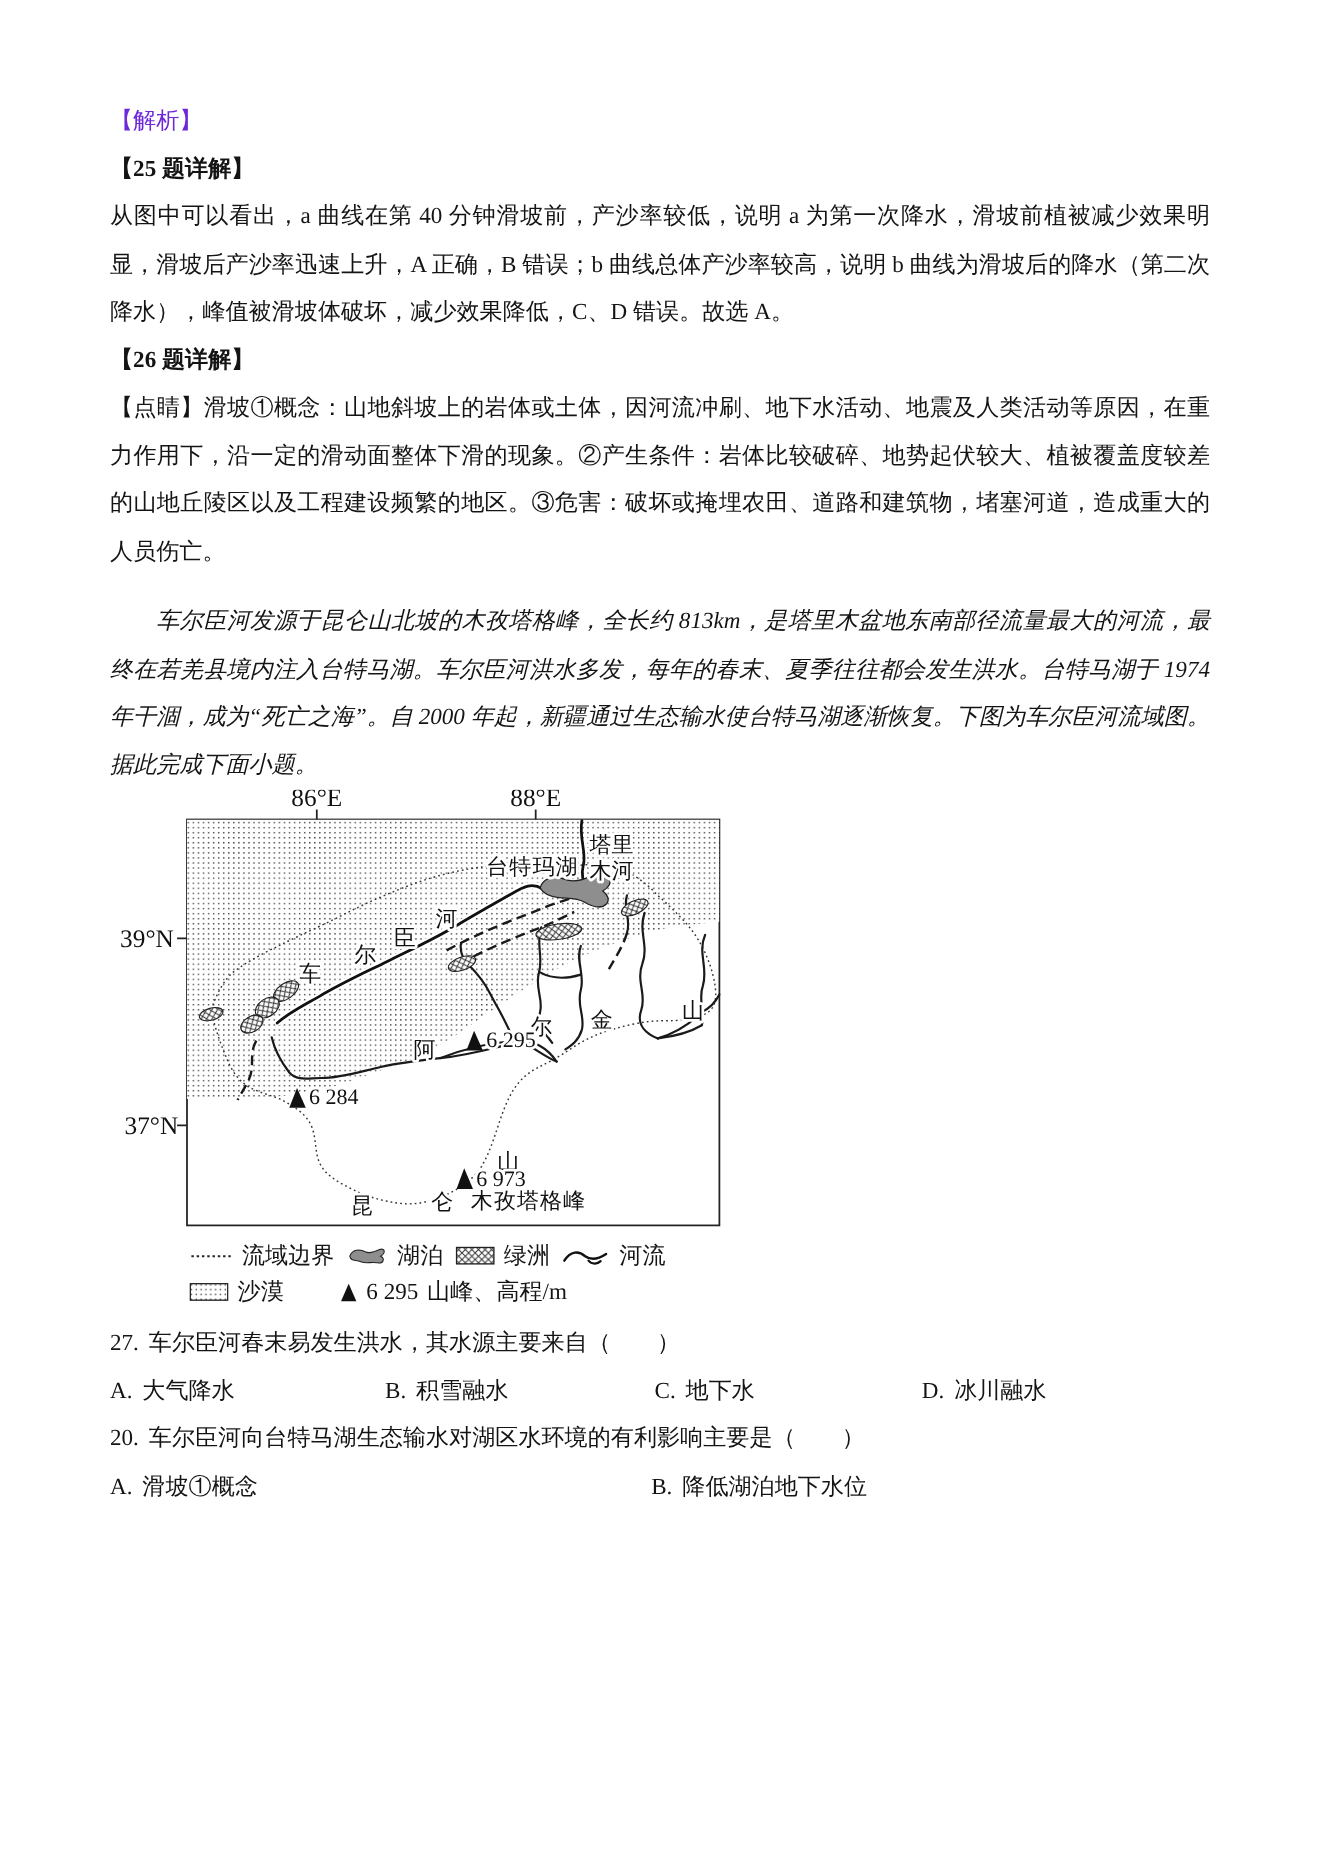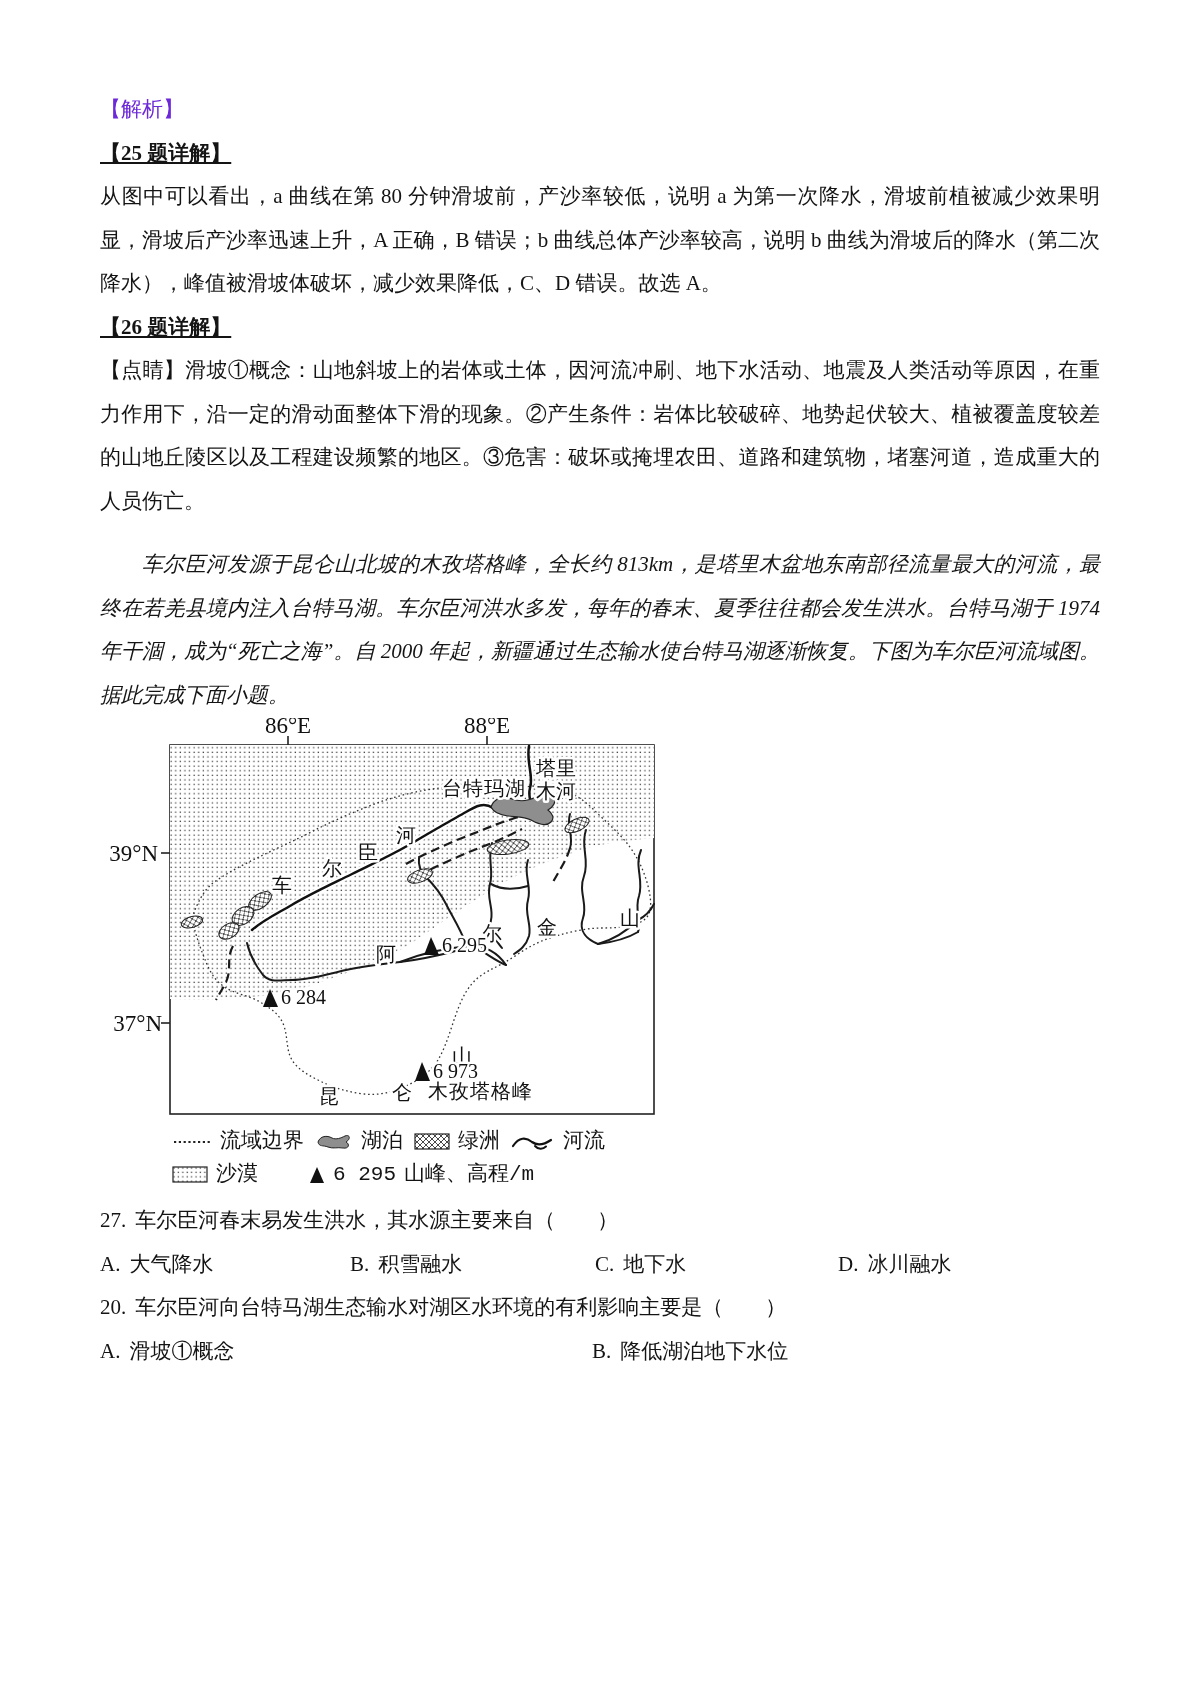--- a/index.html
+++ b/index.html
@@ -4,32 +4,32 @@
 <style>
   html,body{margin:0;padding:0;background:#ffffff;}
   body{
     width:1200px;height:1698px;overflow:hidden;position:relative;
     font-family:"Liberation Serif","DejaVu Serif",serif;
     color:#141414;
   }
   .page{padding:88px 100px 0 100px;font-size:21px;line-height:43.5px;}
   .para{text-align:justify;margin:0;}
   .analysis-header{color:#6d28d9;margin:0;}
-  .sec-heading{font-weight:bold;margin:0;text-decoration:underline;}
+  .sec-heading{font-weight:bold;margin:0;}
   .passage{text-indent:42px;margin:20px 0 0 0;font-style:italic;}
   
   .figure{margin:0;padding:0;}
   .mapsvg{display:block;margin-top:1px;}
   .mapsvg text{fill:#111;}
   .halo{stroke:#ffffff;stroke-width:5px;paint-order:stroke;stroke-linejoin:round;}
   .cjk{font-size:20px;}
   .axis{font-size:23px;}
   .elev{font-size:20px;}
   
-  .legend{margin:2px 0 0 72px;font-size:21px;line-height:33px;font-family:Liberation Mono, monospace;}
+  .legend{margin:2px 0 0 72px;font-size:21px;line-height:33px;}
   .legend-row{display:flex;align-items:center;}
   .legend-item{display:flex;align-items:center;margin-right:11px;}
   .legend-item .licon{display:inline-flex;align-items:center;margin-right:8px;}
   .legend-item.peak-item{margin-left:40px;}
   
   .questions{margin-top:8px;}
   .q-line{margin:0;}
   .q-num{margin-right:9px;}
   .opt-row{display:flex;margin:0;}
   .opt{display:flex;}
@@ -40,21 +40,21 @@
   .q28row .opt:nth-child(1){width:492px;}
 </style>
 </head>
 <body>
 
 <div class="page">
 
   <p class="para analysis-header">【解析】</p>
 
   <p class="para sec-heading">【25 题详解】</p>
-  <p class="para">从图中可以看出，a 曲线在第 80 分钟滑坡前，产沙率较低，说明 a 为第一次降水，滑坡前植被减少效果明显，滑坡后产沙率迅速上升，A 正确，B 错误；b 曲线总体产沙率较高，说明 b 曲线为滑坡后的降水（第二次降水），峰值被滑坡体破坏，减少效果降低，C、D 错误。故选 A。</p>
+  <p class="para">从图中可以看出，a 曲线在第 40 分钟滑坡前，产沙率较低，说明 a 为第一次降水，滑坡前植被减少效果明显，滑坡后产沙率迅速上升，A 正确，B 错误；b 曲线总体产沙率较高，说明 b 曲线为滑坡后的降水（第二次降水），峰值被滑坡体破坏，减少效果降低，C、D 错误。故选 A。</p>
 
   <p class="para sec-heading">【26 题详解】</p>
 
   <p class="para"><span>【点睛】</span><span>滑坡①概念：山地斜坡上的岩体或土体，因河流冲刷、地下水活动、地震及人类活动等原因，在重力作用下，沿一定的滑动面整体下滑的现象。②产生条件：岩体比较破碎、地势起伏较大、植被覆盖度较差的山地丘陵区以及工程建设频繁的地区。③危害：破坏或掩埋农田、道路和建筑物，堵塞河道，造成重大的人员伤亡。</span></p>
 
   <p class="para passage">车尔臣河发源于昆仑山北坡的木孜塔格峰，全长约 813km，是塔里木盆地东南部径流量最大的河流，最终在若羌县境内注入台特马湖。车尔臣河洪水多发，每年的春末、夏季往往都会发生洪水。台特马湖于 1974 年干涸，成为“死亡之海”。自 2000 年起，新疆通过生态输水使台特马湖逐渐恢复。下图为车尔臣河流域图。据此完成下面小题。</p>
 
   <div class="figure">
     <svg class="mapsvg" width="600" height="405" viewBox="0 0 600 405" xmlns="http://www.w3.org/2000/svg">
       <defs>

